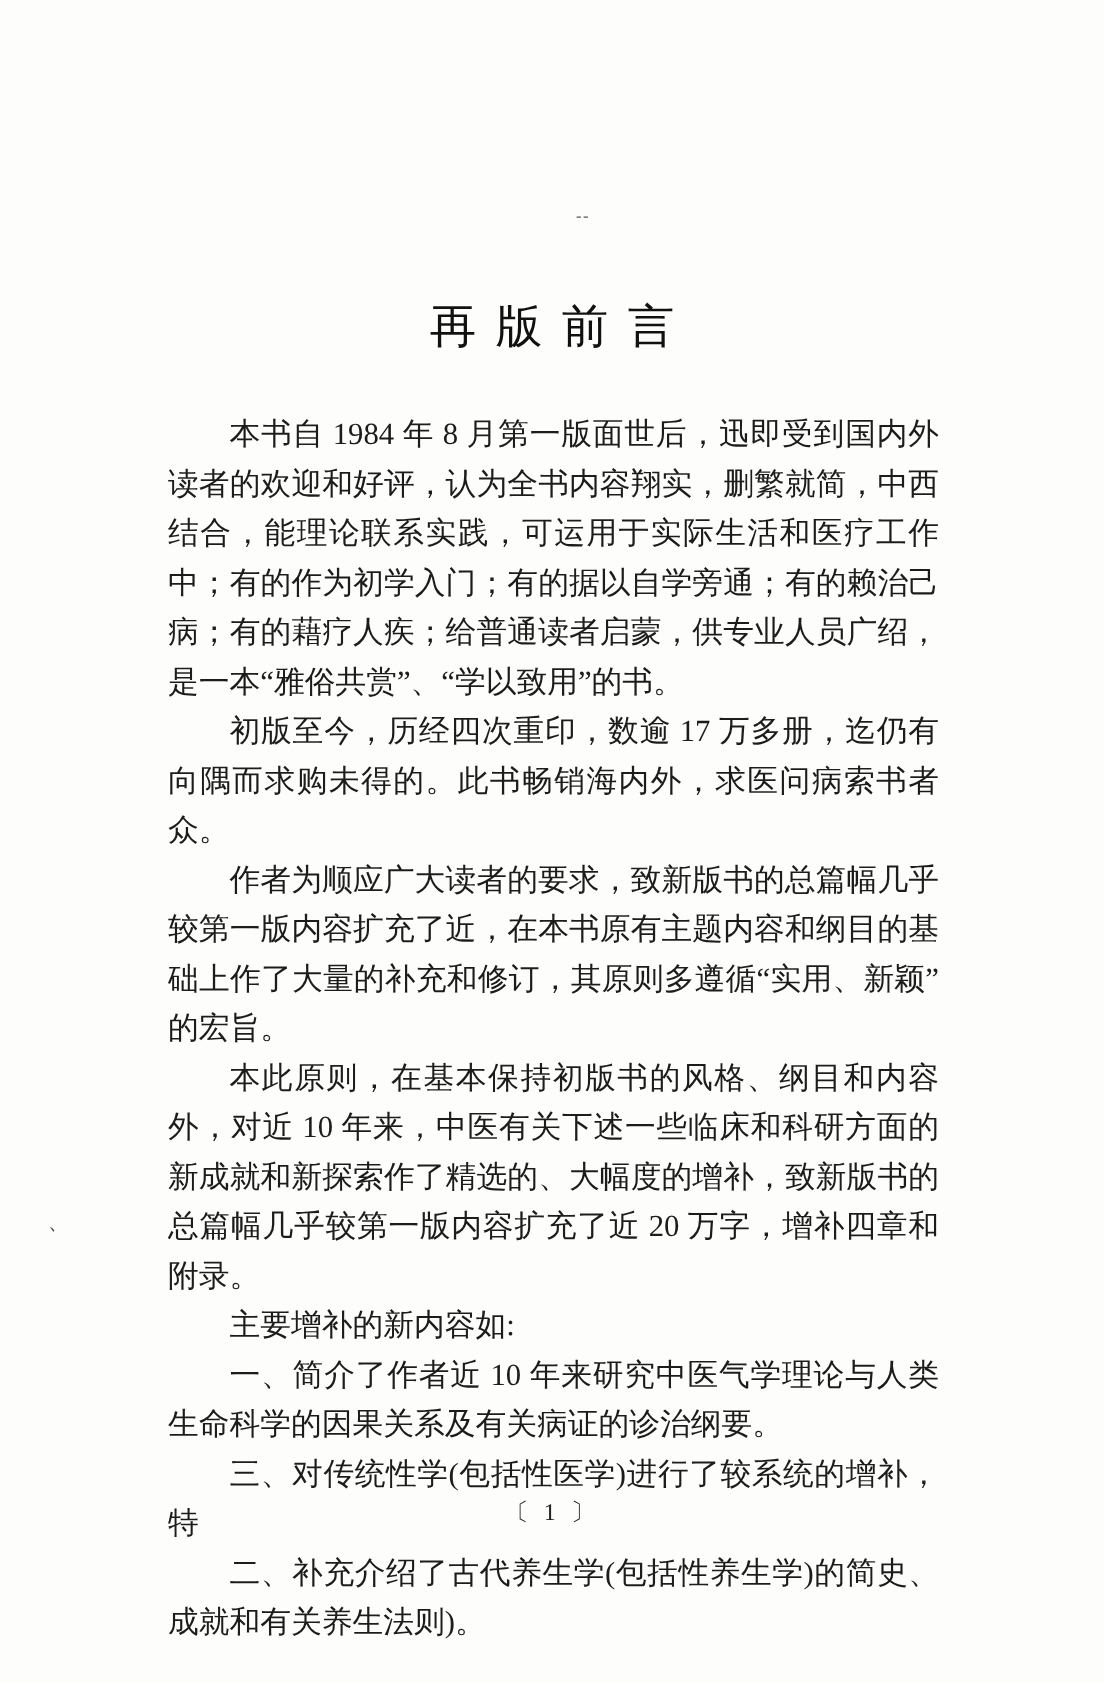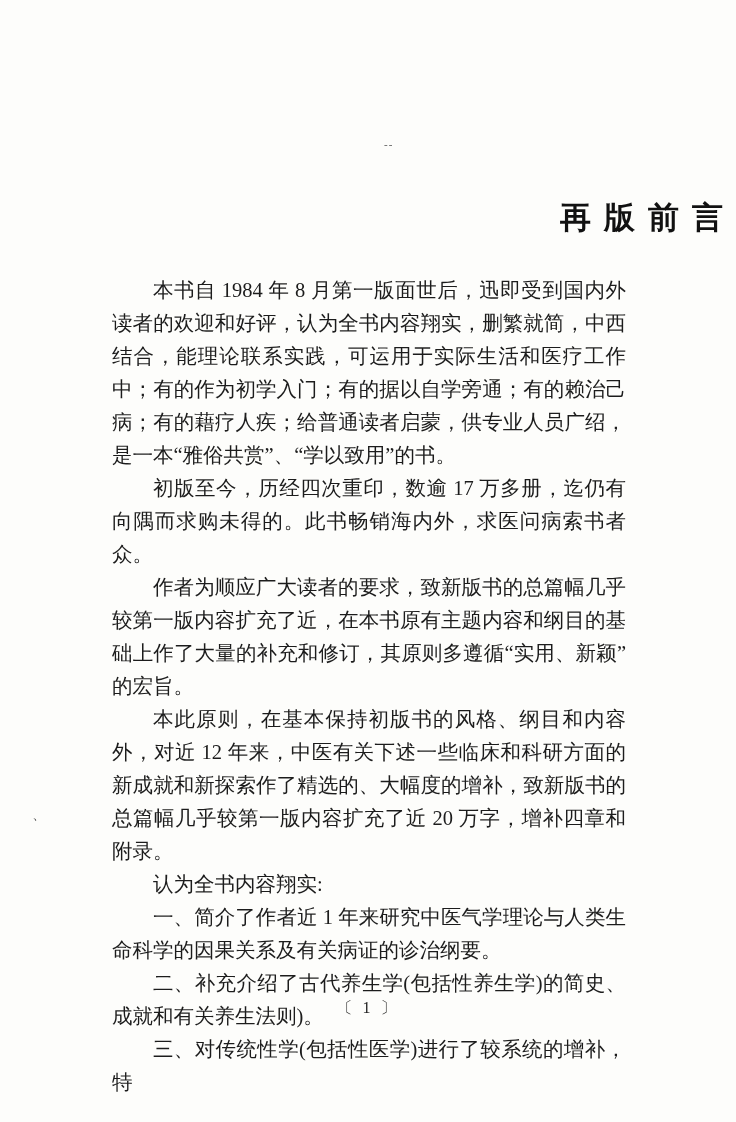--- a/index.html
+++ b/index.html
@@ -29,23 +29,23 @@
   .artifact-left {
     position: absolute;
     left: 32px;
     top: 806px;
     font-size: 14px;
     color: #444;
   }
   .title {
     margin: 0;
     padding-top: 200px;
-    text-align: right;
+    text-align: center;
     font-family: "Liberation Sans", "DejaVu Sans", sans-serif;
-    font-weight: 700;
+    font-weight: 400;
     font-size: 31px;
     line-height: 36px;
     letter-spacing: 13px;
     text-indent: 13px; 
     color: #111;
   }
   .body-block {
     margin: 38px 110px 0 112px;
     width: 514px;
     font-size: 20.5px;
@@ -76,22 +76,22 @@
   <span class="artifact-top">--</span>
 
   <span class="artifact-left">、</span>
 
   <h1 class="title">再版前言</h1>
 
   <div class="body-block">
     <p>本书自 1984 年 8 月第一版面世后，迅即受到国内外读者的欢迎和好评，认为全书内容翔实，删繁就简，中西结合，能理论联系实践，可运用于实际生活和医疗工作中；有的作为初学入门；有的据以自学旁通；有的赖治己病；有的藉疗人疾；给普通读者启蒙，供专业人员广绍，是一本“雅俗共赏”、“学以致用”的书。</p>
     <p>初版至今，历经四次重印，数逾 17 万多册，迄仍有向隅而求购未得的。此书畅销海内外，求医问病索书者众。</p>
     <p>作者为顺应广大读者的要求，致新版书的总篇幅几乎较第一版内容扩充了近，在本书原有主题内容和纲目的基础上作了大量的补充和修订，其原则多遵循“实用、新颖”的宏旨。</p>
-    <p>本此原则，在基本保持初版书的风格、纲目和内容外，对近 12 年来，中医有关下述一些临床和科研方面的新成就和新探索作了精选的、大幅度的增补，致新版书的总篇幅几乎较第一版内容扩充了近 20 万字，增补四章和附录。</p>
-    <p>认为全书内容翔实:</p>
-    <p>一、简介了作者近 1 年来研究中医气学理论与人类生命科学的因果关系及有关病证的诊治纲要。</p>
+    <p>本此原则，在基本保持初版书的风格、纲目和内容外，对近 10 年来，中医有关下述一些临床和科研方面的新成就和新探索作了精选的、大幅度的增补，致新版书的总篇幅几乎较第一版内容扩充了近 20 万字，增补四章和附录。</p>
+    <p>主要增补的新内容如:</p>
+    <p>一、简介了作者近 10 年来研究中医气学理论与人类生命科学的因果关系及有关病证的诊治纲要。</p>
+    <p>三、对传统性学(包括性医学)进行了较系统的增补，特</p>
     <p>二、补充介绍了古代养生学(包括性养生学)的简史、成就和有关养生法则)。</p>
-    <p>三、对传统性学(包括性医学)进行了较系统的增补，特</p>
   </div>
 
   <div class="footer">〔 1 〕</div>
 
 </div>
 
 </body></html>

